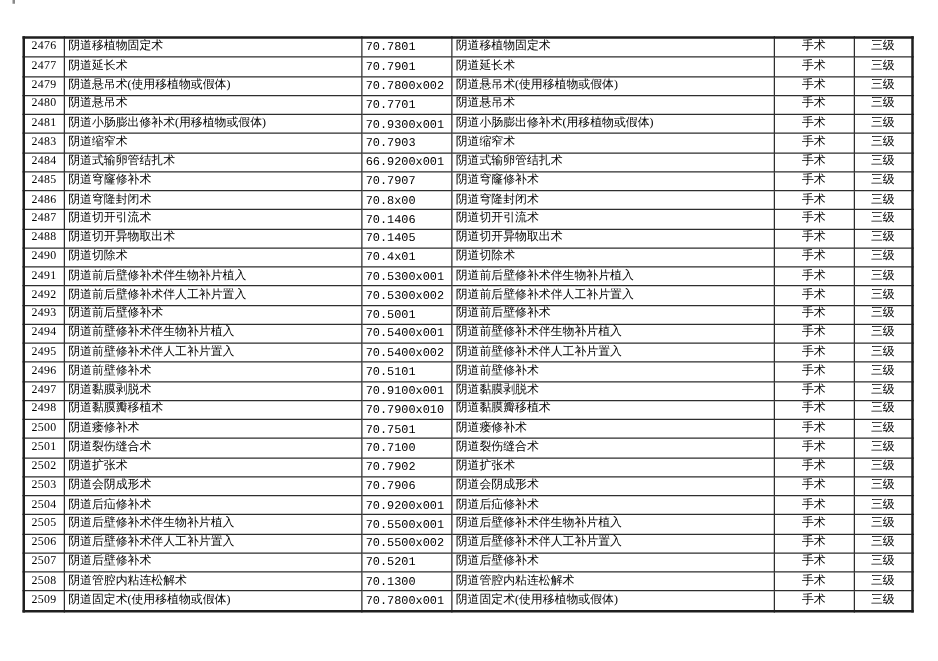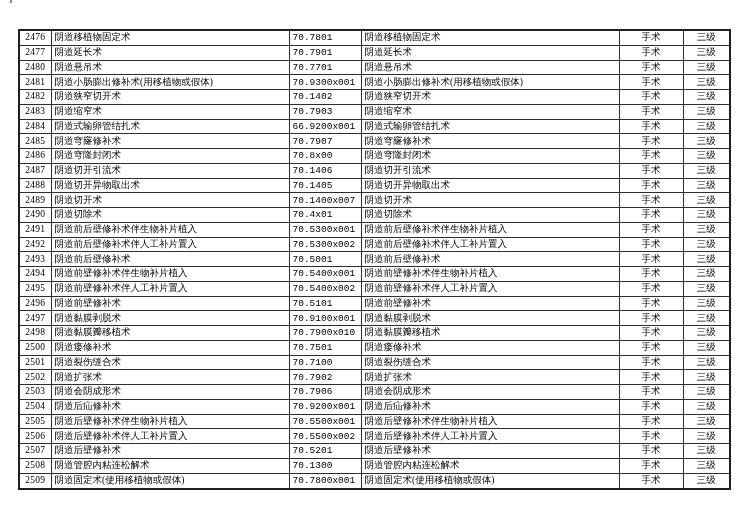--- a/index.html
+++ b/index.html
@@ -91,44 +91,44 @@
         </tr>
         <tr>
           <td class="num">2477</td>
           <td class="name">阴道延长术</td>
           <td class="code">70.7901</td>
           <td class="name">阴道延长术</td>
           <td class="cat">手术</td>
           <td class="level">三级</td>
         </tr>
         <tr>
+          <td class="num">2479</td>
+          <td class="name">阴道悬吊术(使用移植物或假体)</td>
+          <td class="code">70.7800x002</td>
+          <td class="name">阴道悬吊术(使用移植物或假体)</td>
+          <td class="cat">手术</td>
+          <td class="level">三级</td>
+        </tr>
+        <tr>
           <td class="num">2480</td>
           <td class="name">阴道悬吊术</td>
           <td class="code">70.7701</td>
           <td class="name">阴道悬吊术</td>
           <td class="cat">手术</td>
           <td class="level">三级</td>
         </tr>
         <tr>
           <td class="num">2481</td>
           <td class="name">阴道小肠膨出修补术(用移植物或假体)</td>
           <td class="code">70.9300x001</td>
           <td class="name">阴道小肠膨出修补术(用移植物或假体)</td>
           <td class="cat">手术</td>
           <td class="level">三级</td>
         </tr>
         <tr>
-          <td class="num">2482</td>
-          <td class="name">阴道狭窄切开术</td>
-          <td class="code">70.1402</td>
-          <td class="name">阴道狭窄切开术</td>
-          <td class="cat">手术</td>
-          <td class="level">三级</td>
-        </tr>
-        <tr>
           <td class="num">2483</td>
           <td class="name">阴道缩窄术</td>
           <td class="code">70.7903</td>
           <td class="name">阴道缩窄术</td>
           <td class="cat">手术</td>
           <td class="level">三级</td>
         </tr>
         <tr>
           <td class="num">2484</td>
           <td class="name">阴道式输卵管结扎术</td>
@@ -159,28 +159,20 @@
           <td class="code">70.1406</td>
           <td class="name">阴道切开引流术</td>
           <td class="cat">手术</td>
           <td class="level">三级</td>
         </tr>
         <tr>
           <td class="num">2488</td>
           <td class="name">阴道切开异物取出术</td>
           <td class="code">70.1405</td>
           <td class="name">阴道切开异物取出术</td>
-          <td class="cat">手术</td>
-          <td class="level">三级</td>
-        </tr>
-        <tr>
-          <td class="num">2489</td>
-          <td class="name">阴道切开术</td>
-          <td class="code">70.1400x007</td>
-          <td class="name">阴道切开术</td>
           <td class="cat">手术</td>
           <td class="level">三级</td>
         </tr>
         <tr>
           <td class="num">2490</td>
           <td class="name">阴道切除术</td>
           <td class="code">70.4x01</td>
           <td class="name">阴道切除术</td>
           <td class="cat">手术</td>
           <td class="level">三级</td>

